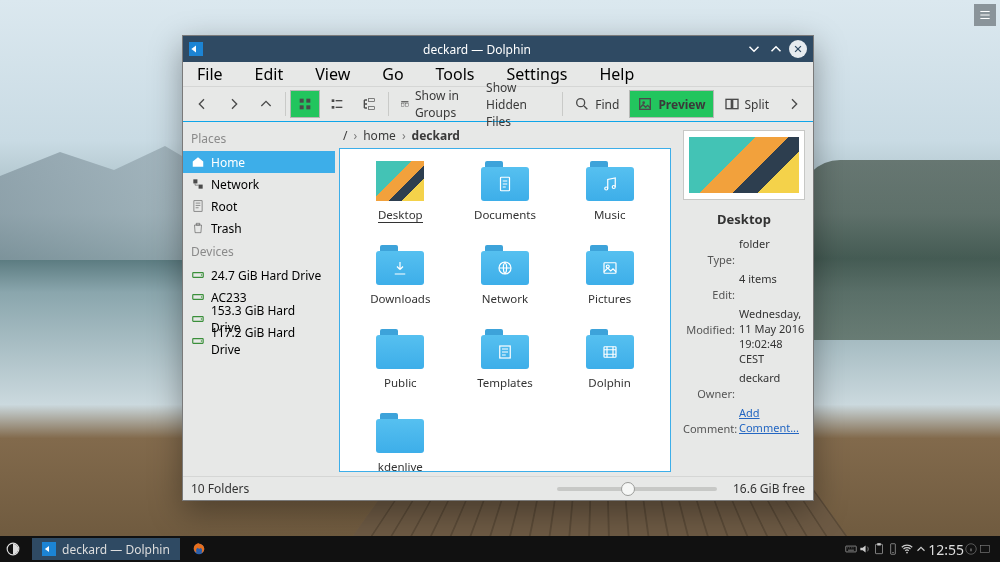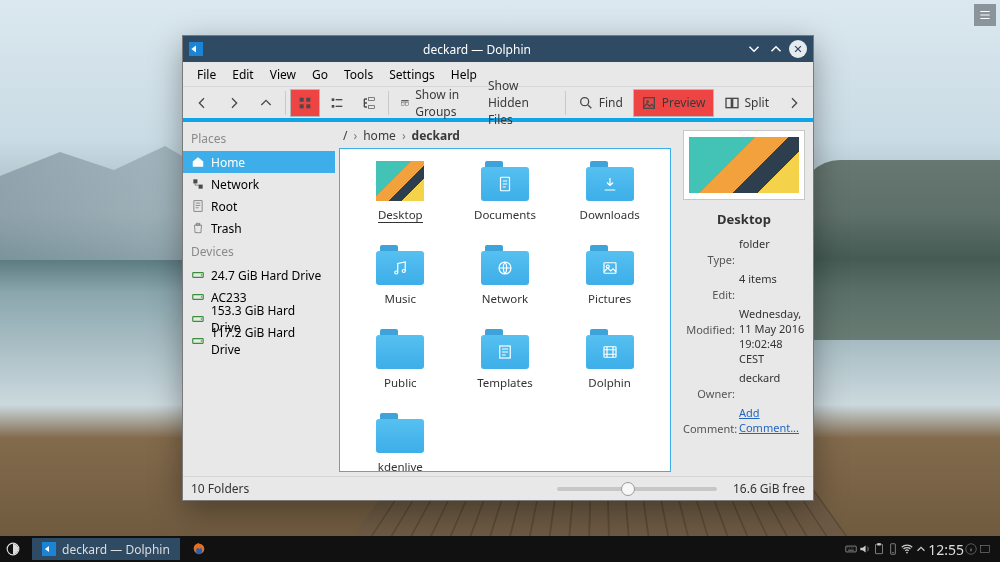--- a/index.html
+++ b/index.html
@@ -30,28 +30,28 @@
     background:#e7e8e7; border:1px solid #7a7a7a; display:flex; flex-direction:column;
     box-shadow: 0 10px 30px rgba(0,0,0,.35);}
   .titlebar { height:26px; background:#2f4a63; color:#fff; display:flex; align-items:center; padding:0 6px; }
   .titlebar .tb-icon { width:14px; height:14px; margin-right:6px; }
   .titlebar .tb-title { flex:1; text-align:center; font-size:12px; }
   .titlebar .tb-btns { display:flex; gap:4px; }
   .tb-btn { width:18px; height:18px; display:flex; align-items:center; justify-content:center; color:#fff; }
   .tb-close { width:18px; height:18px; border-radius:50%; background:#e6ebef; color:#2f4a63;
     display:flex; align-items:center; justify-content:center;}
 
-  .menubar { height:24px; background:#e7e8e7; display:flex; align-items:center; padding:0 6px; font-size:12px; gap:0; }
+  .menubar { height:24px; background:#e7e8e7; display:flex; align-items:center; padding:0 6px; font-size:16px; gap:16px; }
   .menubar span { padding:3px 8px; }
 
-  .toolbar { height:36px; background:#e7e8e7; border-top:1px solid #d5d6d5; border-bottom:4px solid #0ea5e9;
+  .toolbar { height:36px; background:#e7e8e7; border-top:1px solid #d5d6d5; border-bottom:1px solid #0ea5e9;
     display:flex; align-items:center; padding:0 4px; gap:2px; font-size:12px; color:#3a3a3a;}
   .tbtn { height:28px; display:flex; align-items:center; gap:5px; padding:0 7px; border:1px solid transparent;}
   .tbtn.icon-only { padding:0 6px;}
-  .tbtn.active { background:#ef4444; border:1px solid #b7b8b6;}
+  .tbtn.active { background:#22c55e; border:1px solid #b7b8b6;font-weight:bold;}
   .tbtn.disabled { color:#b0b0b0; }
   .tbtn.disabled svg { stroke:#b0b0b0 !important; fill:#b0b0b0 !important; }
   .tsep { width:1px; height:24px; background:#c9cac8; margin:0 2px;}
   .toolbar svg { width:16px; height:16px; }
   .toolbar .ov { margin-left:auto; }
 
   .body { flex:1; display:flex; min-height:0;}
   .places { width:152px; background:#e7e8e7; font-size:12px; padding-top:4px;}
   .places .hdr { color:#8a8a8a; padding:4px 8px; font-size:12px;}
   .places .row { display:flex; align-items:center; gap:6px; padding:3px 8px; height:22px;}
@@ -327,38 +327,38 @@
                 </svg>
               </div>
             </div>
             <span class="lbl">Documents</span>
           </div>
           <div class="fitem">
             <div class="folder">
               <div class="tab"></div>
               <div class="body">
                 <svg viewBox="0 0 24 24">
-                  <path d="M12 4v10m0 0l-4-4m4 4l4-4M5 20h14"></path>
-                </svg>
-              </div>
-            </div>
-            <span class="lbl">Downloads</span>
-          </div>
-          <div class="fitem">
-            <div class="folder">
-              <div class="tab"></div>
-              <div class="body">
-                <svg viewBox="0 0 24 24">
                   <path d="M9 18V6l10-2v12"></path>
                   <circle cx="7" cy="18" r="2"></circle>
                   <circle cx="17" cy="16" r="2"></circle>
                 </svg>
               </div>
             </div>
             <span class="lbl">Music</span>
+          </div>
+          <div class="fitem">
+            <div class="folder">
+              <div class="tab"></div>
+              <div class="body">
+                <svg viewBox="0 0 24 24">
+                  <path d="M12 4v10m0 0l-4-4m4 4l4-4M5 20h14"></path>
+                </svg>
+              </div>
+            </div>
+            <span class="lbl">Downloads</span>
           </div>
           <div class="fitem">
             <div class="folder">
               <div class="tab"></div>
               <div class="body">
                 <svg viewBox="0 0 24 24">
                   <circle cx="12" cy="12" r="8"></circle>
                   <path d="M4 12h16M12 4c3 4 3 12 0 16M12 4c-3 4-3 12 0 16"></path>
                 </svg>
               </div>

